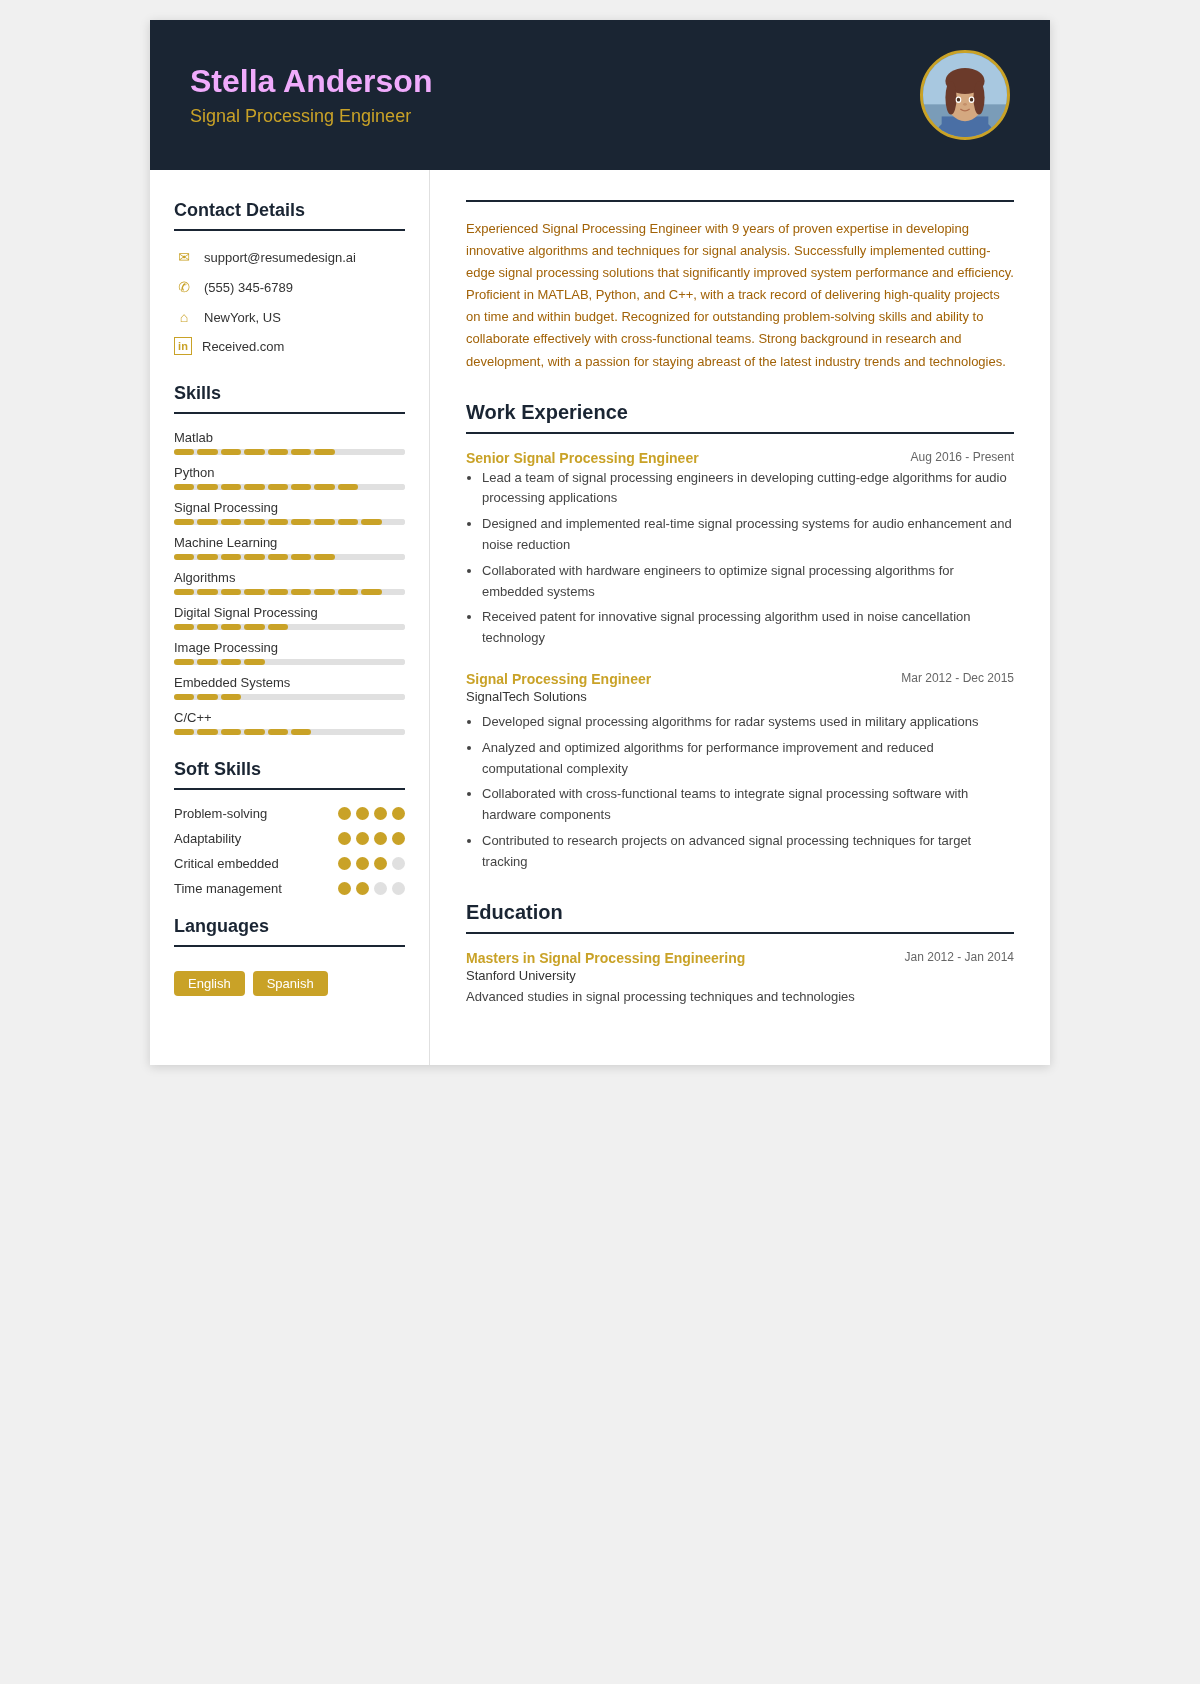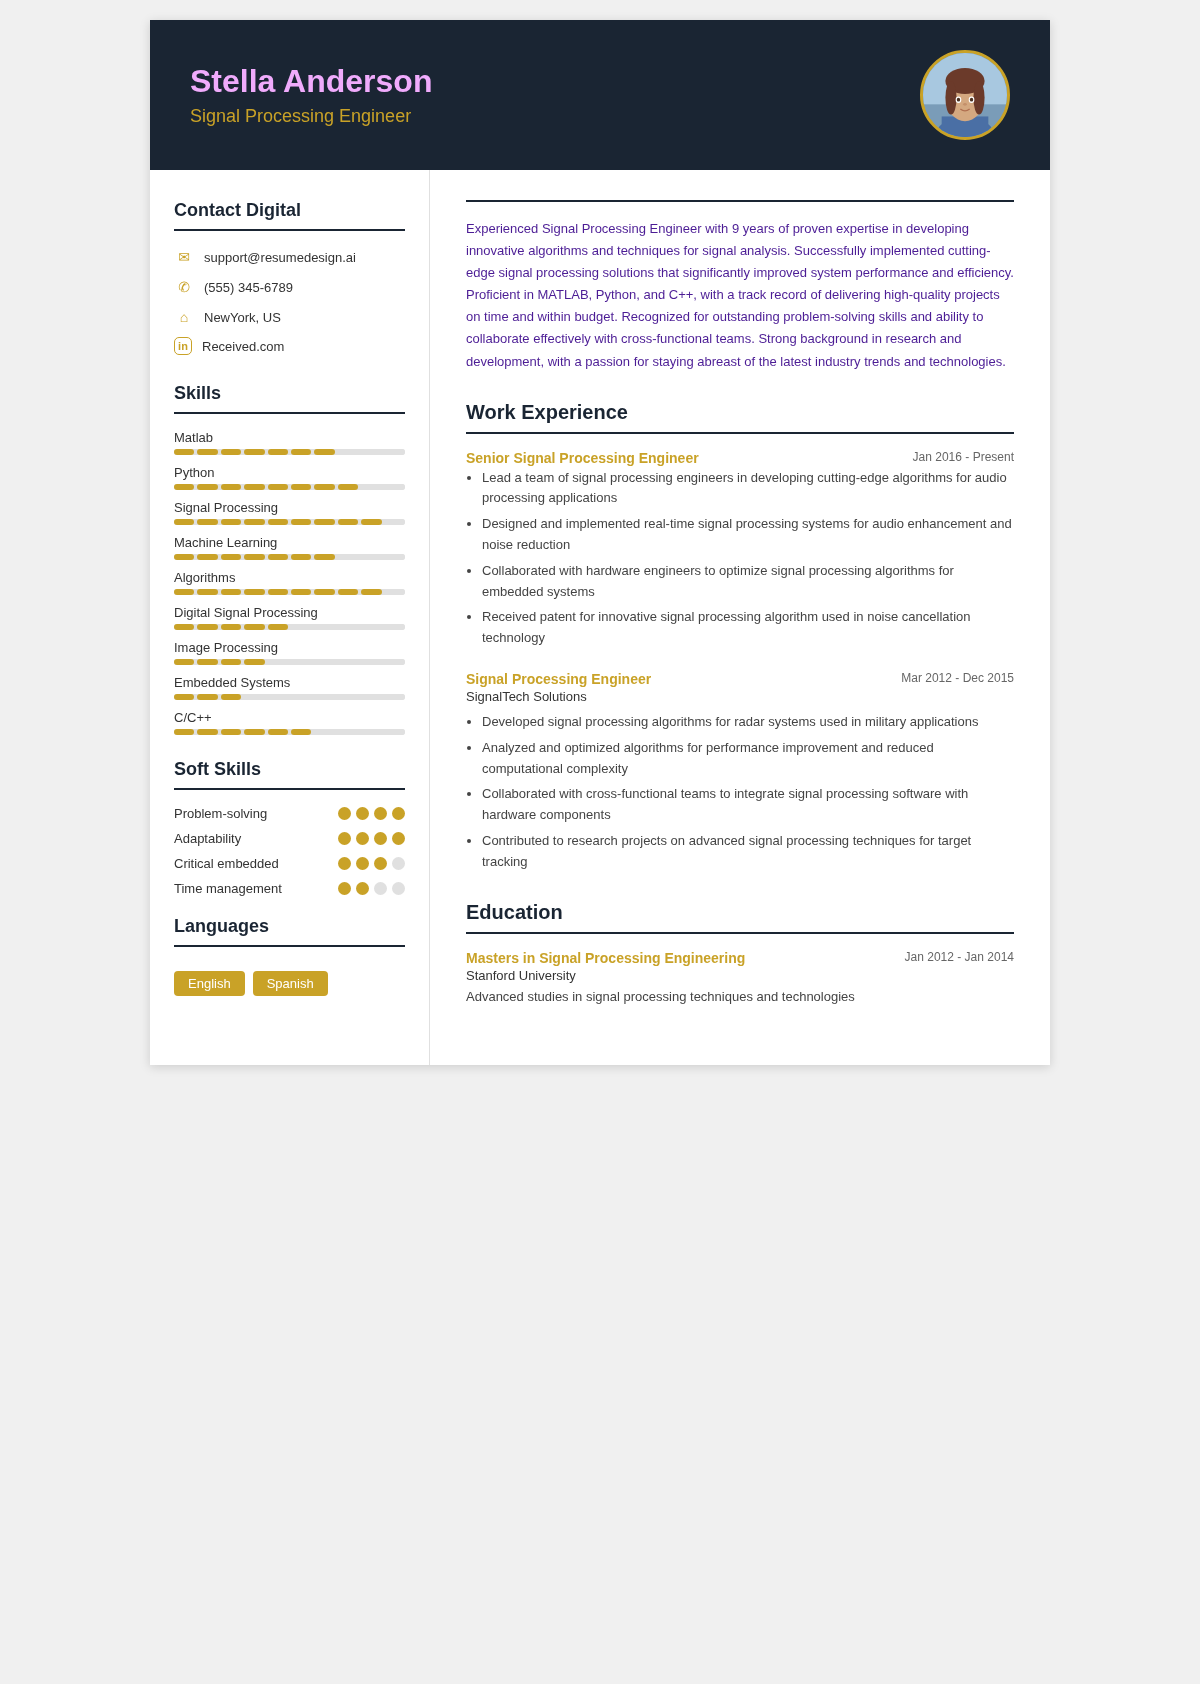--- a/index.html
+++ b/index.html
@@ -156,21 +156,21 @@
       color: #1a2533;
       margin-bottom: 8px;
     }
     .main-divider {
       border: none;
       border-top: 2px solid #1a2533;
       margin-bottom: 16px;
     }
     .summary-text {
       font-size: 13px;
-      color: #4c1d95;
+      color: #a16207;
       line-height: 1.7;
     }
     
     .job { margin-bottom: 22px; }
     .job-header {
       display: flex;
       justify-content: space-between;
       align-items: flex-start;
       margin-bottom: 2px;
     }
@@ -262,36 +262,36 @@
         <path d="M40 60 Q45 64 50 60" stroke="#b07050" stroke-width="1.5" fill="none"></path>
       </svg>
     </div>
   </div>
 
   <div class="body">
 
     <div class="sidebar">
 
       <div class="main-section">
-        <div class="section-title">Contact Digital</div>
+        <div class="section-title">Contact Details</div>
         <hr class="section-divider">
         <div class="contact-item">
           <div class="contact-icon">✉</div>
           <span>support@resumedesign.ai</span>
         </div>
         <div class="contact-item">
           <div class="contact-icon">✆</div>
           <span>(555) 345-6789</span>
         </div>
         <div class="contact-item">
           <div class="contact-icon">⌂</div>
           <span>NewYork, US</span>
         </div>
         <div class="contact-item">
-          <div class="contact-icon" style="font-size:11px;font-weight:bold;border:1.5px solid #c9a227;border-radius:5px;width:18px;height:18px;">in</div>
+          <div class="contact-icon" style="font-size:11px;font-weight:bold;border:1.5px solid #c9a227;border-radius:0;width:18px;height:18px;">in</div>
           <span>Received.com</span>
         </div>
       </div>
 
       <div class="skills-section">
         <div class="section-title">Skills</div>
         <hr class="section-divider">
 
         <div id="skills-list">
             <div class="skill-item">
@@ -491,21 +491,21 @@
         <p class="summary-text">Experienced Signal Processing Engineer with 9 years of proven expertise in developing innovative algorithms and techniques for signal analysis. Successfully implemented cutting-edge signal processing solutions that significantly improved system performance and efficiency. Proficient in MATLAB, Python, and C++, with a track record of delivering high-quality projects on time and within budget. Recognized for outstanding problem-solving skills and ability to collaborate effectively with cross-functional teams. Strong background in research and development, with a passion for staying abreast of the latest industry trends and technologies.</p>
       </div>
 
       <div class="main-section">
         <div class="main-section-title">Work Experience</div>
         <hr class="main-divider">
         <div id="jobs-list">
             <div class="job">
               <div class="job-header">
                 <div class="job-title">Senior Signal Processing Engineer</div>
-                <div class="job-dates">Jan 2016 - Present</div>
+                <div class="job-dates">Aug 2016 - Present</div>
               </div>
               <ul class="job-bullets">
                 <li>Lead a team of signal processing engineers in developing cutting-edge algorithms for audio processing applications</li>
                 <li>Designed and implemented real-time signal processing systems for audio enhancement and noise reduction</li>
                 <li>Collaborated with hardware engineers to optimize signal processing algorithms for embedded systems</li>
                 <li>Received patent for innovative signal processing algorithm used in noise cancellation technology</li>
               </ul>
             </div>
             <div class="job">
               <div class="job-header">

